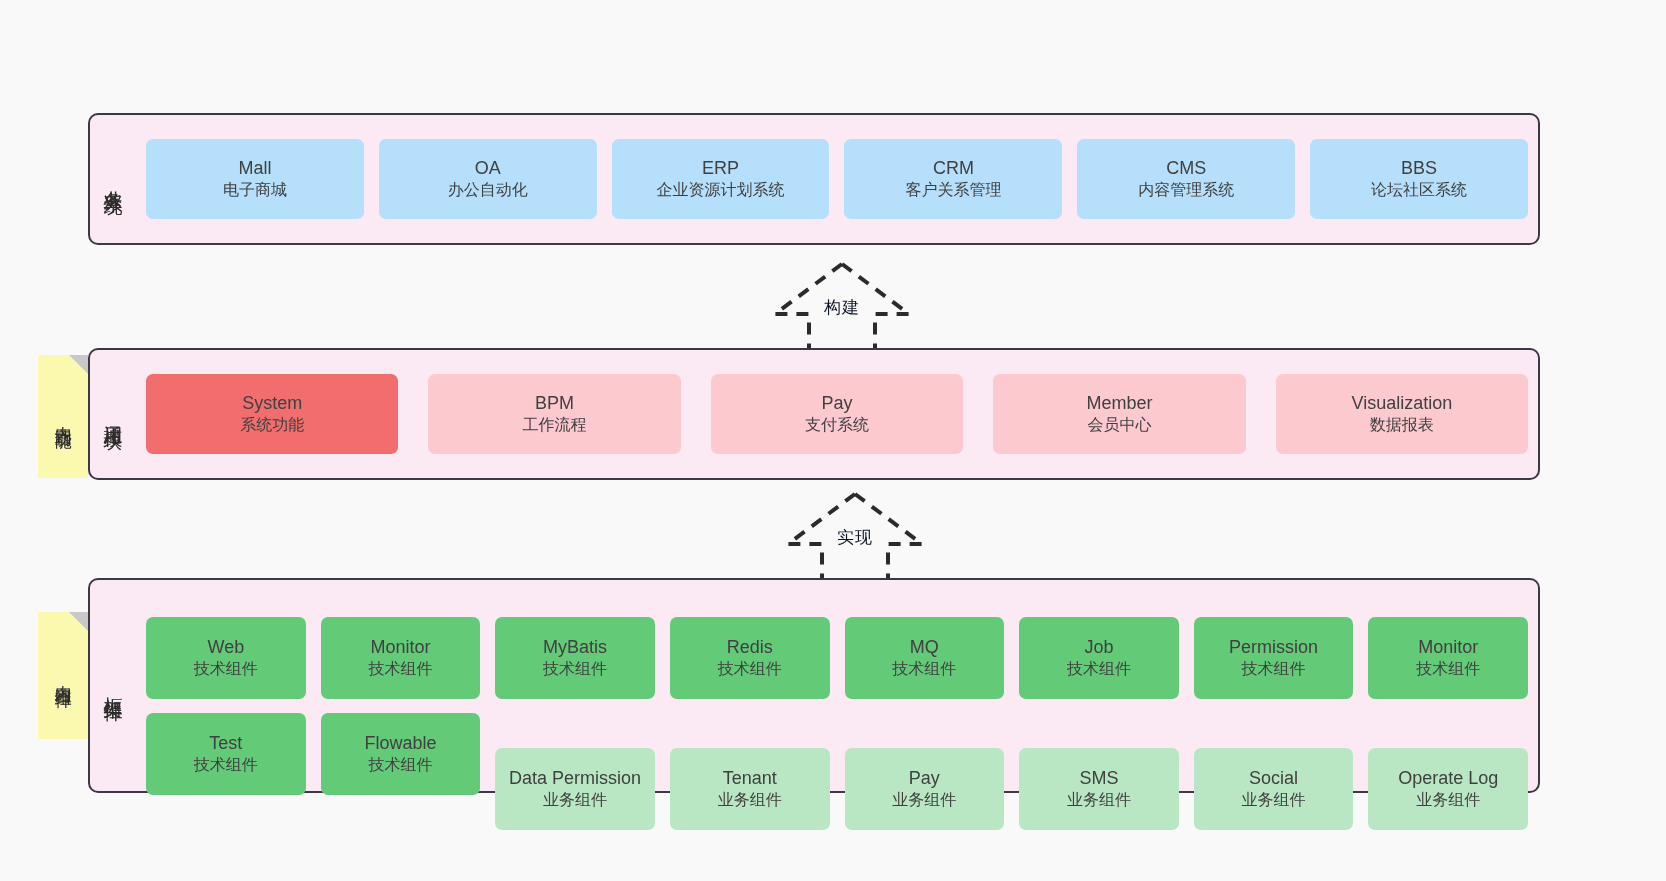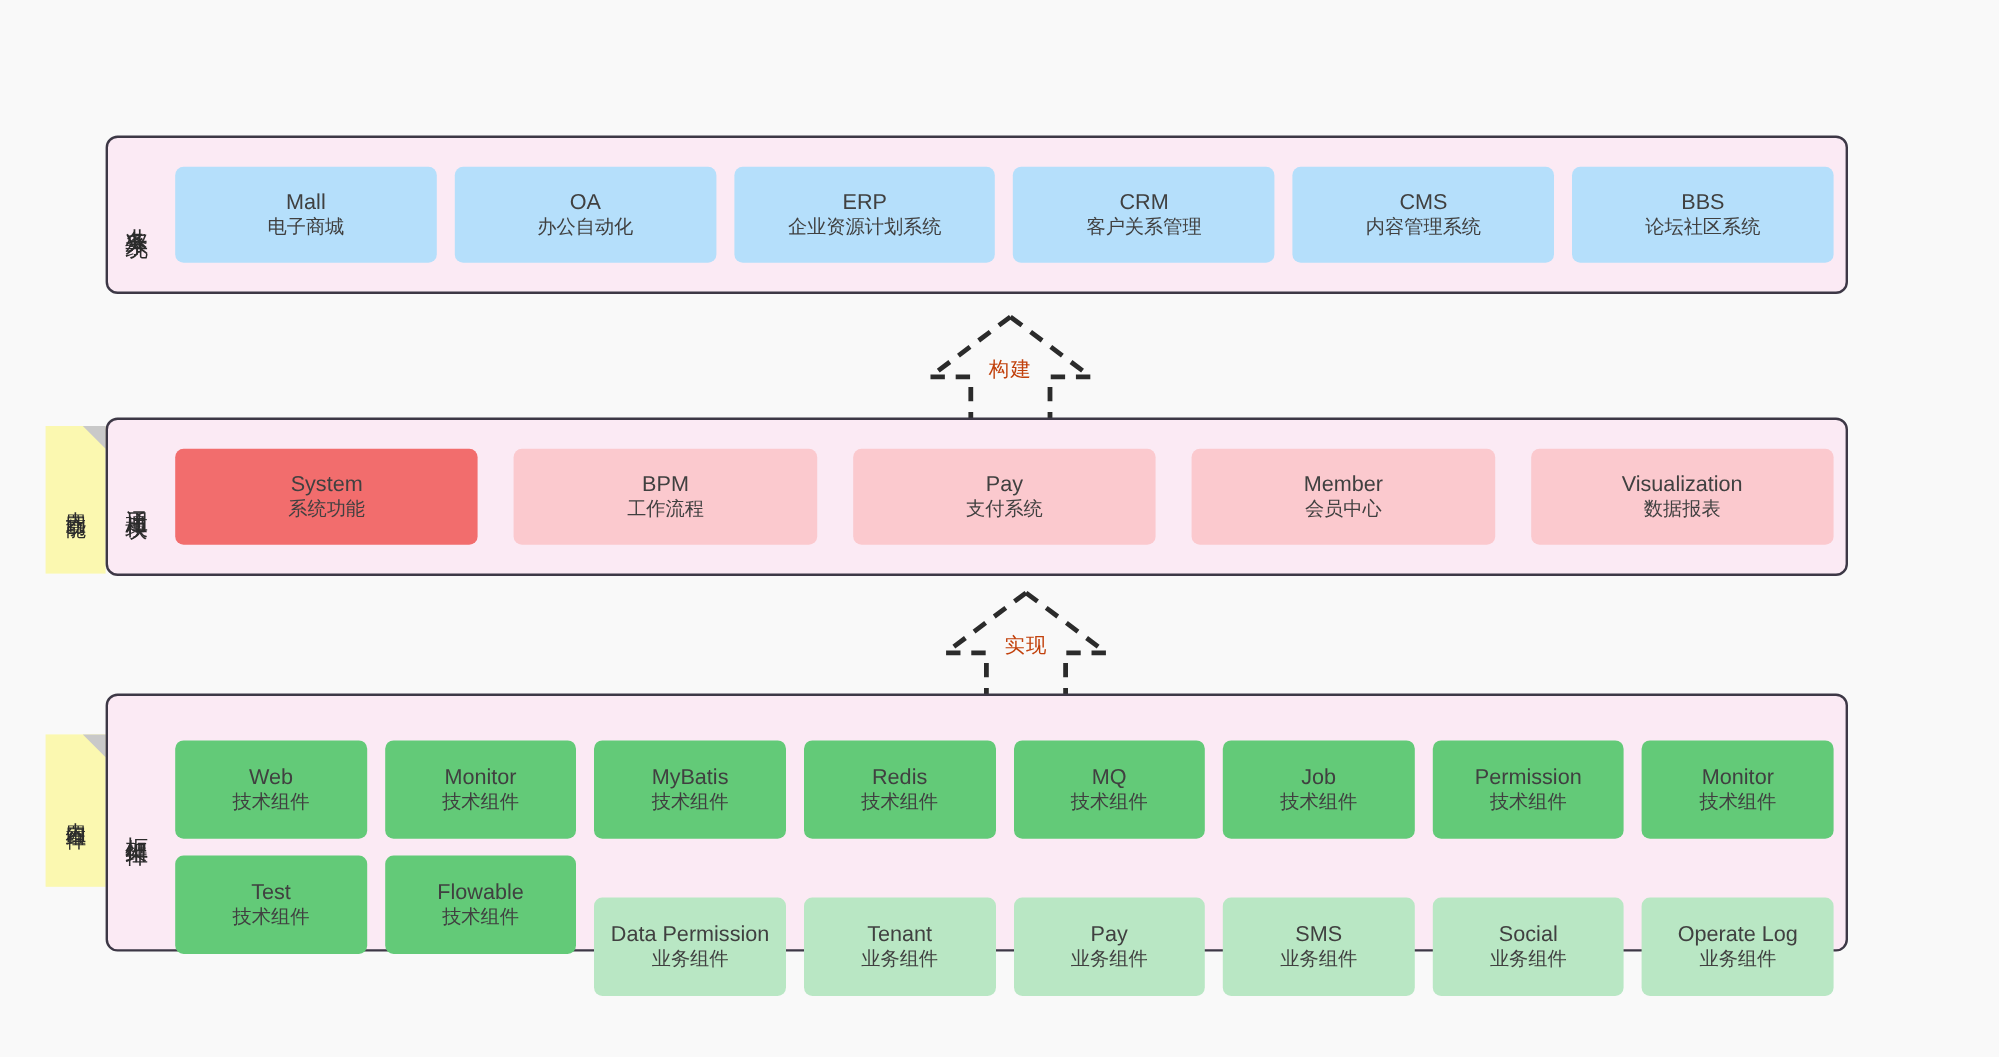--- a/index.html
+++ b/index.html
@@ -140,21 +140,21 @@
     width: 170px;
     height: 95px;
   }
   .arrow svg { display: block; width: 170px; height: 95px; }
   .arrow-label {
     position: absolute;
     left: 0; right: 0;
     top: 38px;
     text-align: center;
     font-size: 17px;
-    color: #c2410c;
+    color: #0f172a;
     letter-spacing: 1px;
     user-select: none;
   }
   #arrow-build   { left: 757px; top: 258px; }
   #arrow-realize { left: 770px; top: 488px; }
 </style>
 </head>
 <body>
 
 <div id="canvas">

